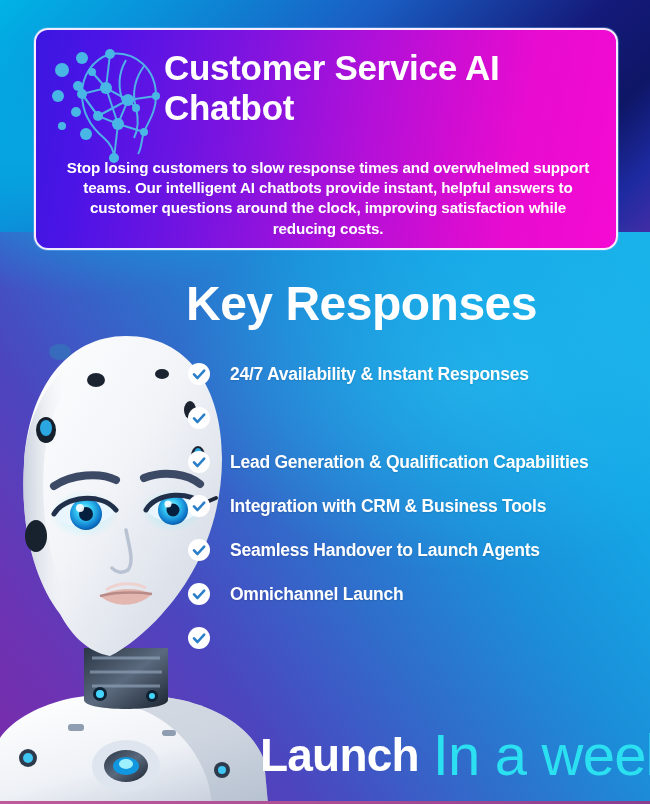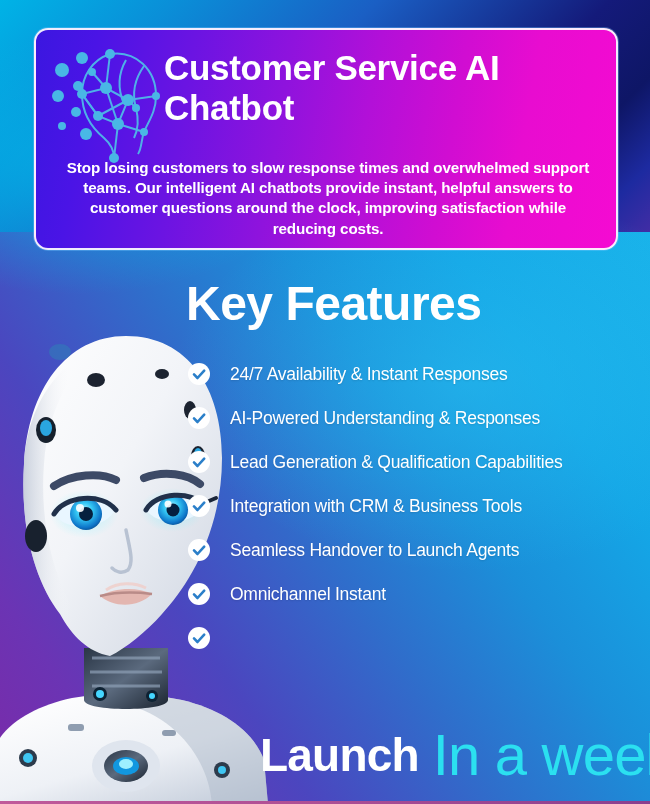--- a/index.html
+++ b/index.html
@@ -97,21 +97,21 @@
     position:absolute; left:188px; top:352px; width:448px;
     list-style:none;
   }
   .feature-row {
     display:flex; align-items:center;
     height:44px;
   }
   .check-icon { flex:0 0 auto; width:22px; height:22px; display:block; }
   .feature-label {
     margin-left:20px;
-    font-size:17.5px; font-weight:normal; color:#ffffff;
+    font-size:17.5px; font-weight:bold; color:#ffffff;
     letter-spacing:-0.25px; white-space:nowrap;
     text-shadow:0 1px 2px rgba(0,0,0,0.12);
   }
 
   
   #robot { position:absolute; left:-24px; top:318px; width:300px; height:486px; }
 
   
   #footer {
     position:absolute; left:260px; bottom:16px;
@@ -271,40 +271,39 @@
       </g>
     </svg>
 
     <div id="card-sub">Stop losing customers to slow response times and overwhelmed support teams. Our intelligent AI chatbots provide instant, helpful answers to customer questions around the clock, improving satisfaction while reducing costs.</div>
 
     <div id="header-text">
       <div id="card-title">Customer Service AI Chatbot</div>
     </div>
   </div>
 
-  <div id="features-heading">Key Features</div>
+  <div id="features-heading">Key Responses</div>
 
   <ul id="features-list">
       <li class="feature-row">
         <span>
           <svg class="check-icon" viewBox="0 0 22 22" xmlns="http://www.w3.org/2000/svg">
       <circle cx="11" cy="11" r="11" fill="#ffffff"></circle>
       <path d="M6 11.4 L9.5 15 L16.2 7.6" fill="none" stroke="#2b7fc9" stroke-width="2.6" stroke-linecap="round" stroke-linejoin="round"></path>
     </svg>
         </span>
         <span class="feature-label">24/7 Availability &amp; Instant Responses</span>
       </li>
       <li class="feature-row">
         <span>
           <svg class="check-icon" viewBox="0 0 22 22" xmlns="http://www.w3.org/2000/svg">
       <circle cx="11" cy="11" r="11" fill="#ffffff"></circle>
       <path d="M6 11.4 L9.5 15 L16.2 7.6" fill="none" stroke="#2b7fc9" stroke-width="2.6" stroke-linecap="round" stroke-linejoin="round"></path>
     </svg>
         </span>
-        <span class="feature-label">AI-Powered Understanding &amp;  Responses</span>
       </li>
       <li class="feature-row">
         <span>
           <svg class="check-icon" viewBox="0 0 22 22" xmlns="http://www.w3.org/2000/svg">
       <circle cx="11" cy="11" r="11" fill="#ffffff"></circle>
       <path d="M6 11.4 L9.5 15 L16.2 7.6" fill="none" stroke="#2b7fc9" stroke-width="2.6" stroke-linecap="round" stroke-linejoin="round"></path>
     </svg>
         </span>
         <span class="feature-label">Lead Generation &amp; Qualification Capabilities</span>
       </li>
@@ -326,21 +325,21 @@
         </span>
         <span class="feature-label">Seamless Handover to Launch Agents</span>
       </li>
       <li class="feature-row">
         <span>
           <svg class="check-icon" viewBox="0 0 22 22" xmlns="http://www.w3.org/2000/svg">
       <circle cx="11" cy="11" r="11" fill="#ffffff"></circle>
       <path d="M6 11.4 L9.5 15 L16.2 7.6" fill="none" stroke="#2b7fc9" stroke-width="2.6" stroke-linecap="round" stroke-linejoin="round"></path>
     </svg>
         </span>
-        <span class="feature-label">Omnichannel Instant</span>
+        <span class="feature-label">Omnichannel Launch</span>
       </li>
       <li class="feature-row">
         <span>
           <svg class="check-icon" viewBox="0 0 22 22" xmlns="http://www.w3.org/2000/svg">
       <circle cx="11" cy="11" r="11" fill="#ffffff"></circle>
       <path d="M6 11.4 L9.5 15 L16.2 7.6" fill="none" stroke="#2b7fc9" stroke-width="2.6" stroke-linecap="round" stroke-linejoin="round"></path>
     </svg>
         </span>
       </li>
     </ul>

